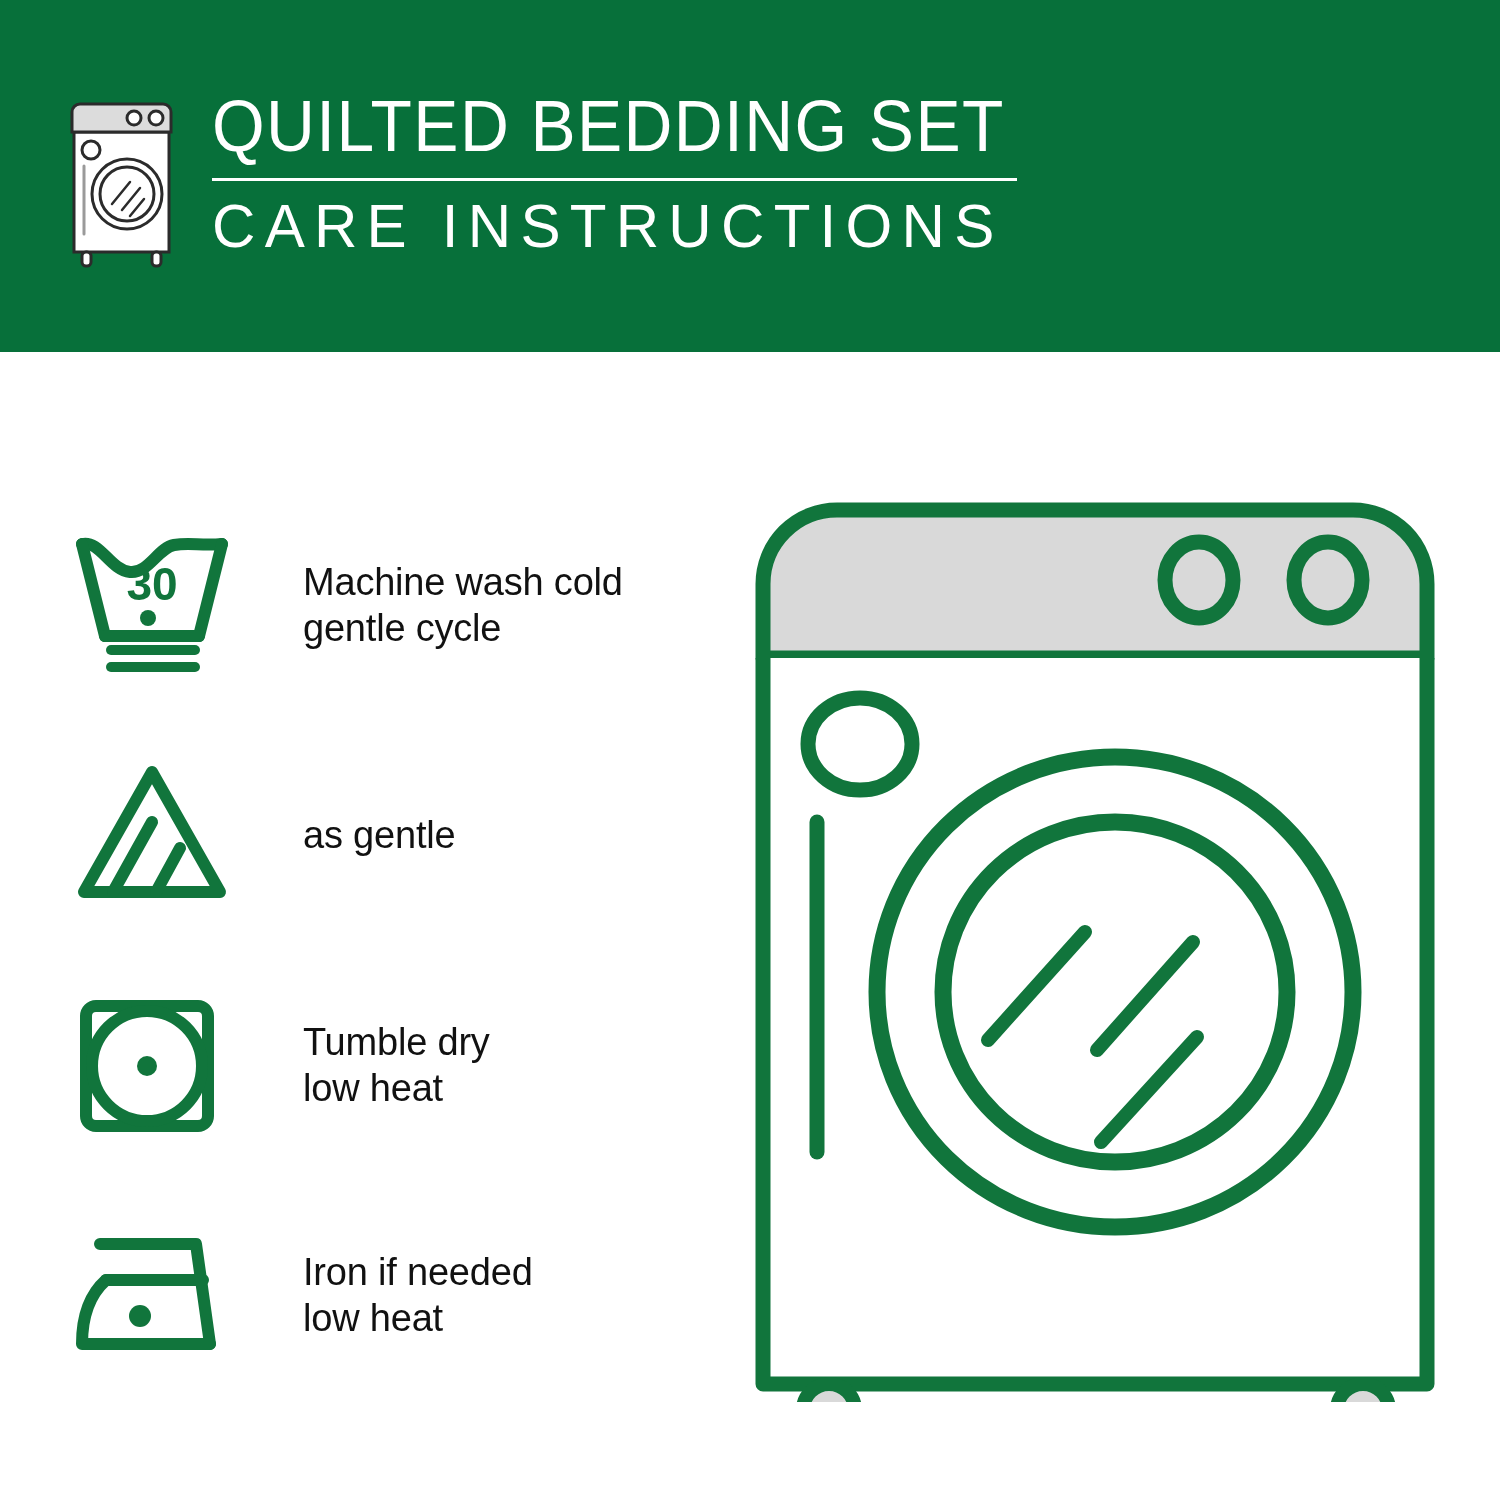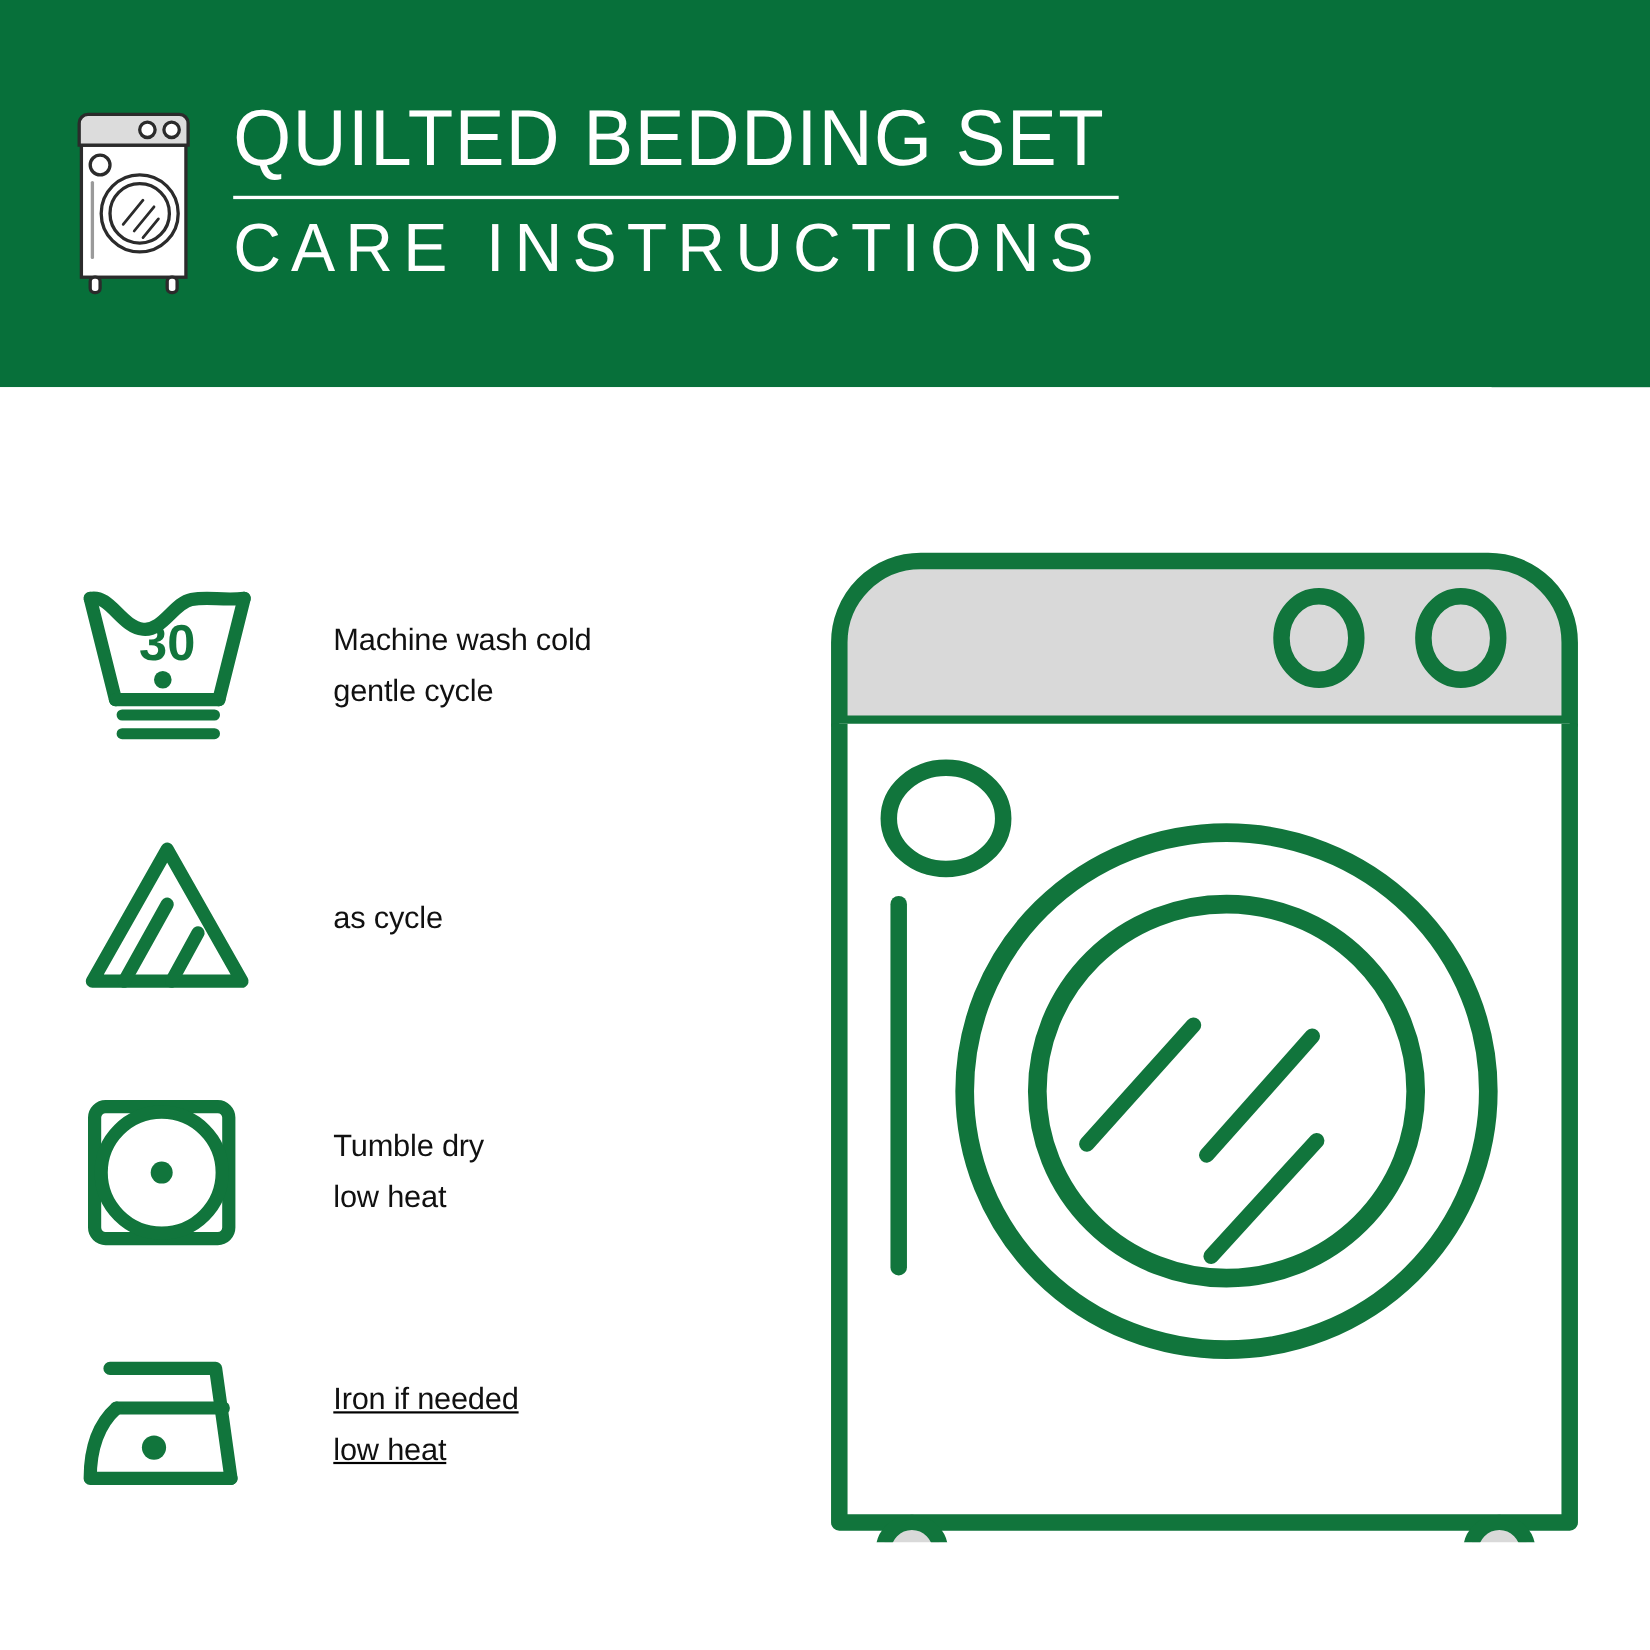--- a/index.html
+++ b/index.html
@@ -100,36 +100,36 @@
     width: 640px;
   }
 
   .care-row {
     display: flex;
     flex-direction: row;
     align-items: center;
     height: 185px;
     margin-bottom: 45px;
   }
-  .care-row:last-child { margin-bottom: 0; text-decoration: underline; }
+  .care-row:last-child { margin-bottom: 0; }
 
   .care-symbol {
     width: 165px;
     height: 150px;
     flex: none;
     display: flex;
     align-items: center;
     justify-content: flex-start;
   }
   .care-symbol svg { display: block; }
 
   .care-text {
     color: #111111;
     font-family: "Liberation Sans", sans-serif;
-    font-size: 28px;
+    font-size: 38px;
     line-height: 46px;
     font-weight: 400;
     letter-spacing: -0.2px;
     margin-left: 68px;
   }
 
   
   #machine-illustration {
     position: absolute;
     left: 745px;
@@ -214,21 +214,21 @@
           <g fill="none" stroke="#11753c" stroke-width="12" stroke-linecap="round" stroke-linejoin="round">
 
             <path d="M82 12 L 150 132 L 14 132 Z"></path>
 
             <path d="M82 62 L 43 132"></path>
             <path d="M110 88 L 86 132"></path>
           </g>
         </svg>
       </div>
       <div class="care-text">
-        <div>as cycle</div>
+        <div>as gentle</div>
       </div>
     </div>
 
     <div class="care-row">
       <div class="care-symbol">
         <svg viewBox="0 0 165 150" width="165" height="150" aria-hidden="true">
           <g fill="none" stroke="#11753c" stroke-width="12" stroke-linejoin="round">
             <rect x="16" y="16" width="122" height="120" rx="10"></rect>
             <ellipse cx="77" cy="76" rx="55" ry="55"></ellipse>
           </g>

